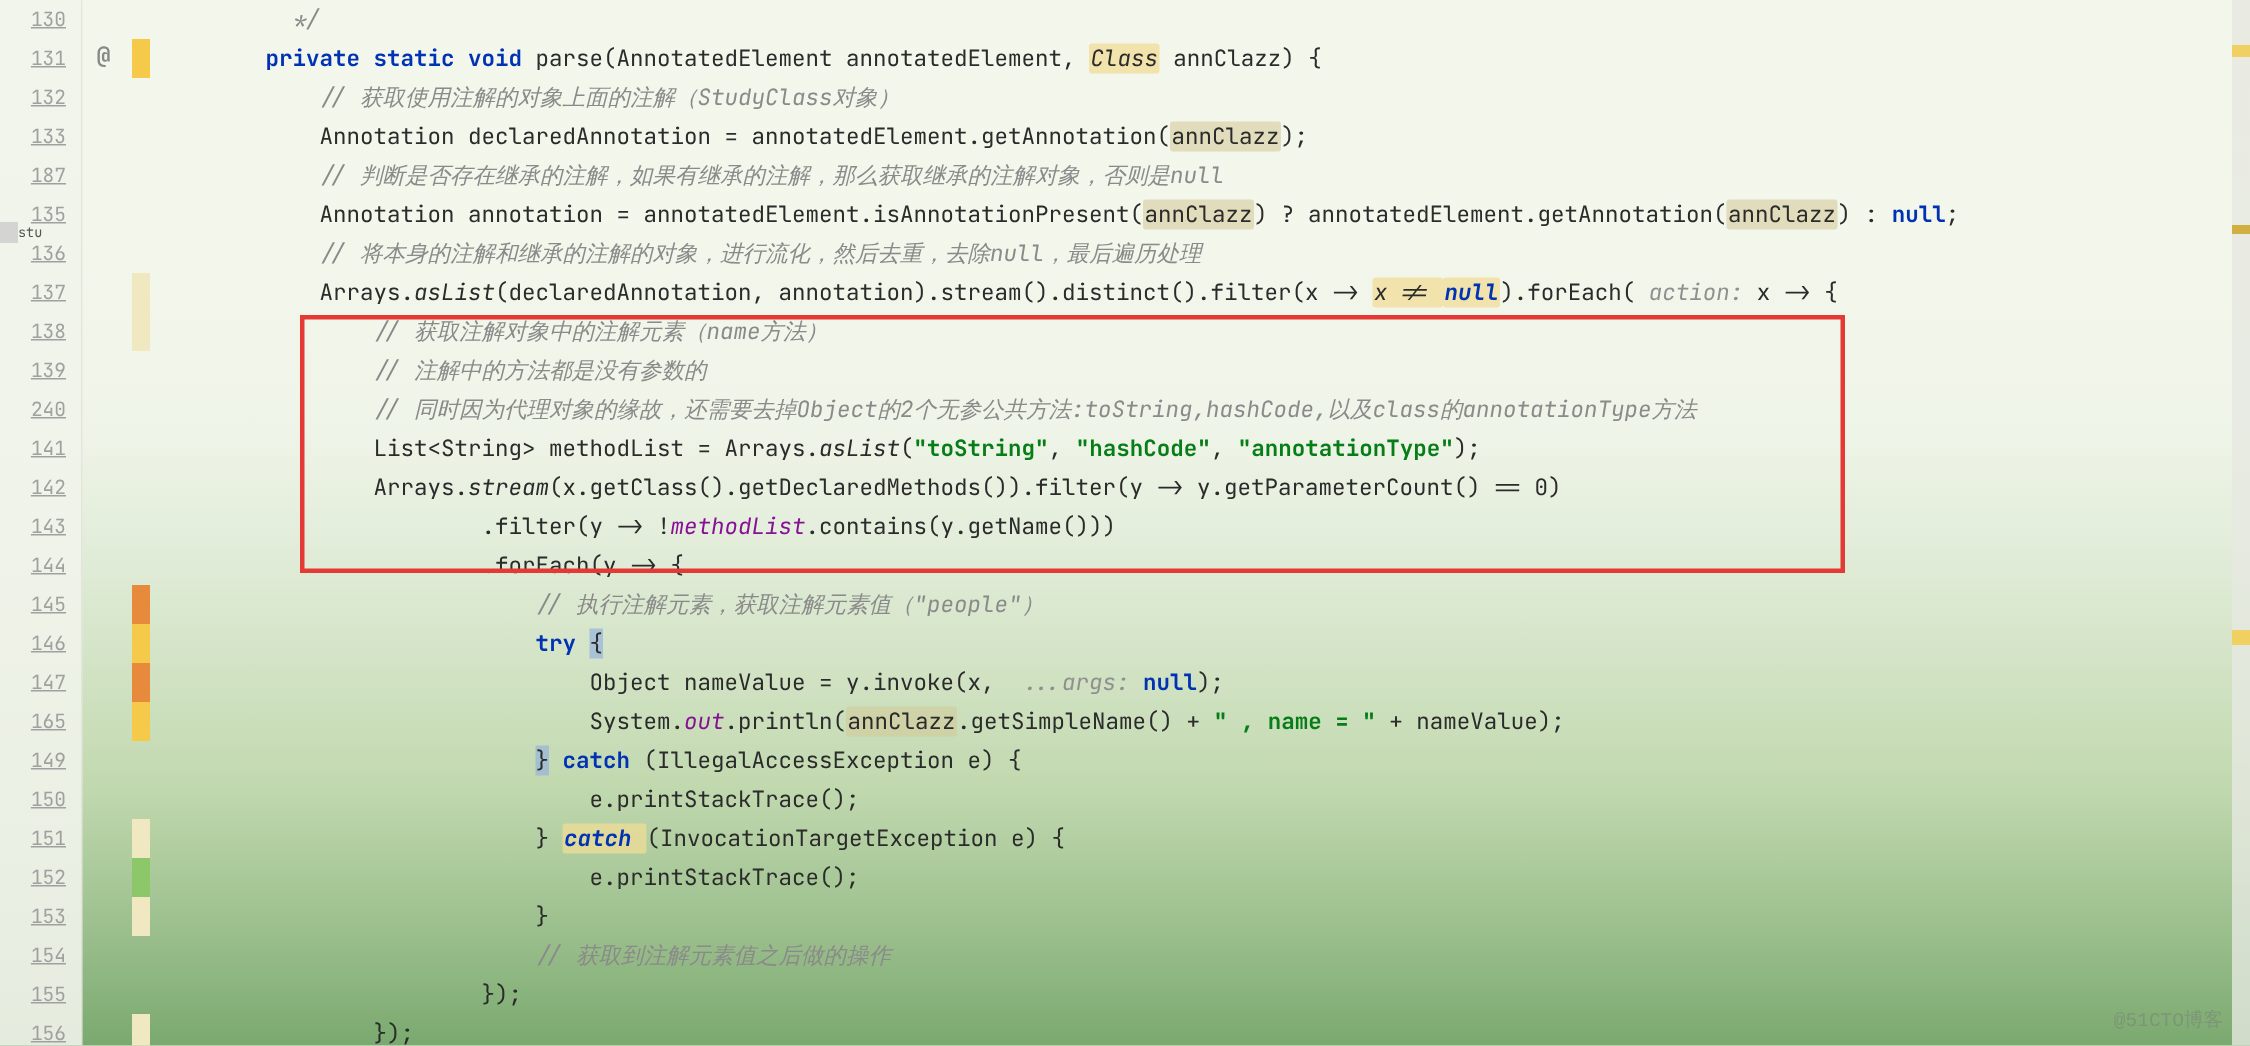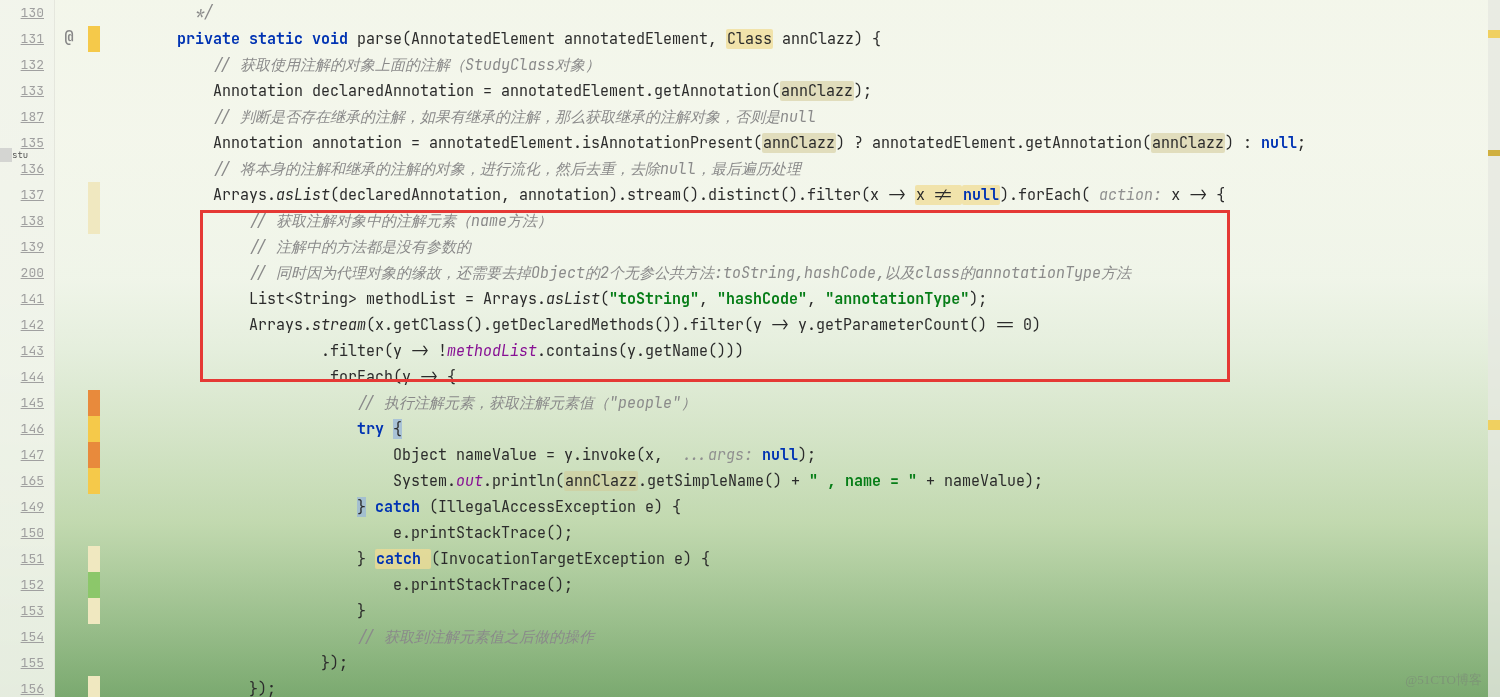--- a/index.html
+++ b/index.html
@@ -81,34 +81,34 @@
     color: #2b2b2b;
   }
   .code .row { height: 26px; }
   .kw { color: #0033b3; font-weight: bold; }
   .kw2 { color: #0033b3; font-weight: bold; }
   .comment { color: #8a8a8a; font-style: italic; }
   .hint   { color: #909090; font-style: italic; }
   .str { color: #067d17; font-weight: bold; }
   .static-it { font-style: italic; }
   .field-it { font-style: italic; color: #871094; }
-  .hl-warn { background: rgba(240,220,150,0.75); border-radius: 2px; padding: 0 1px; }
+  .hl-warn { background: rgba(240,220,150,0.75); border-radius: 2px; padding: 0 1px; font-style: italic; }
   .hl-ident { background: rgba(210,200,150,0.55); border-radius:2px; padding: 0 1px;}
   .red-box {
     position: absolute;
     border: 3px solid #e53935;
     z-index: 4;
     pointer-events: none;
   }
   .sel-brace { background: rgba(150,180,220,0.7); }
   .watermark {
     position: absolute;
     right: 18px; bottom: 8px;
     color: rgba(120,120,120,0.45);
-    font-family: Liberation Serif, serif;
+    font-family: Liberation Mono, monospace;
     font-size: 13px;
     z-index: 6;
     text-align: center;
   }
   .side-tab {
     position: absolute;
     left: 0; top: 148px;
     width: 12px; height: 14px;
     background: rgba(200,200,200,0.7);
     color: #555;
@@ -129,21 +129,21 @@
       <div class="ln">130</div>
       <div class="ln">131</div>
       <div class="ln">132</div>
       <div class="ln">133</div>
       <div class="ln">187</div>
       <div class="ln">135</div>
       <div class="ln">136</div>
       <div class="ln">137</div>
       <div class="ln">138</div>
       <div class="ln">139</div>
-      <div class="ln">200</div>
+      <div class="ln">240</div>
       <div class="ln">141</div>
       <div class="ln">142</div>
       <div class="ln">143</div>
       <div class="ln">144</div>
       <div class="ln">145</div>
       <div class="ln">146</div>
       <div class="ln">147</div>
       <div class="ln">165</div>
       <div class="ln">149</div>
       <div class="ln">150</div>

